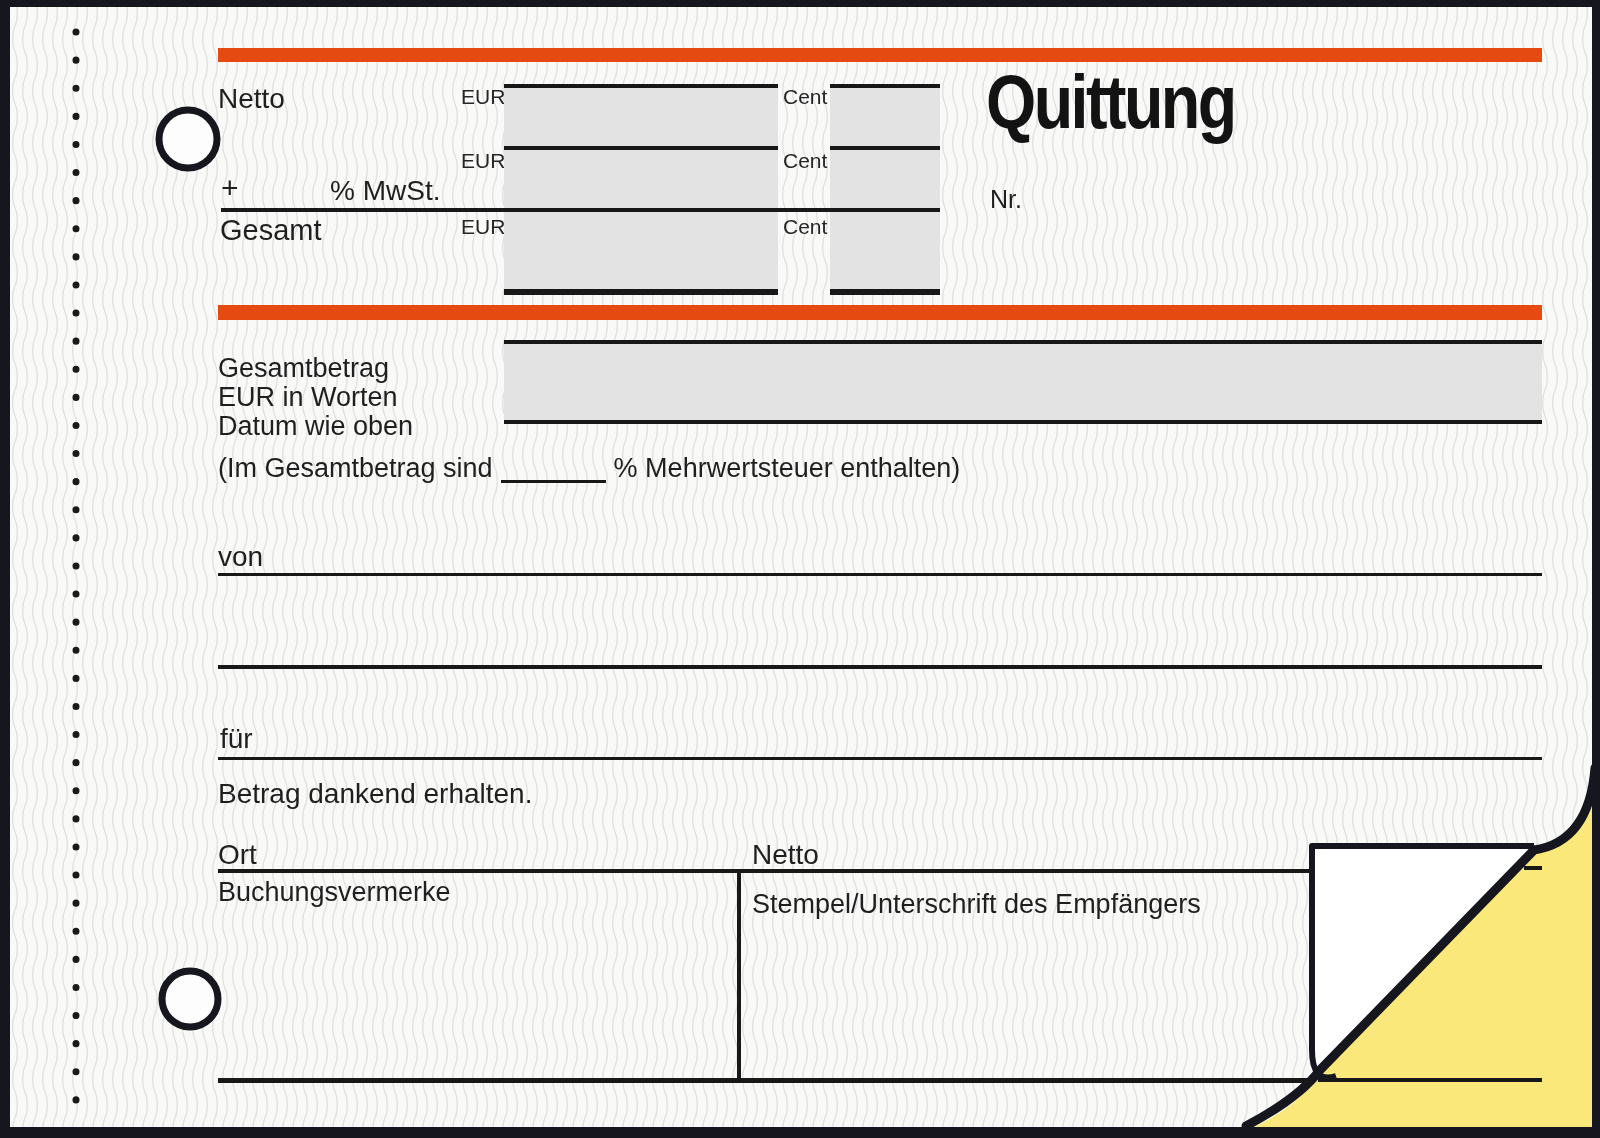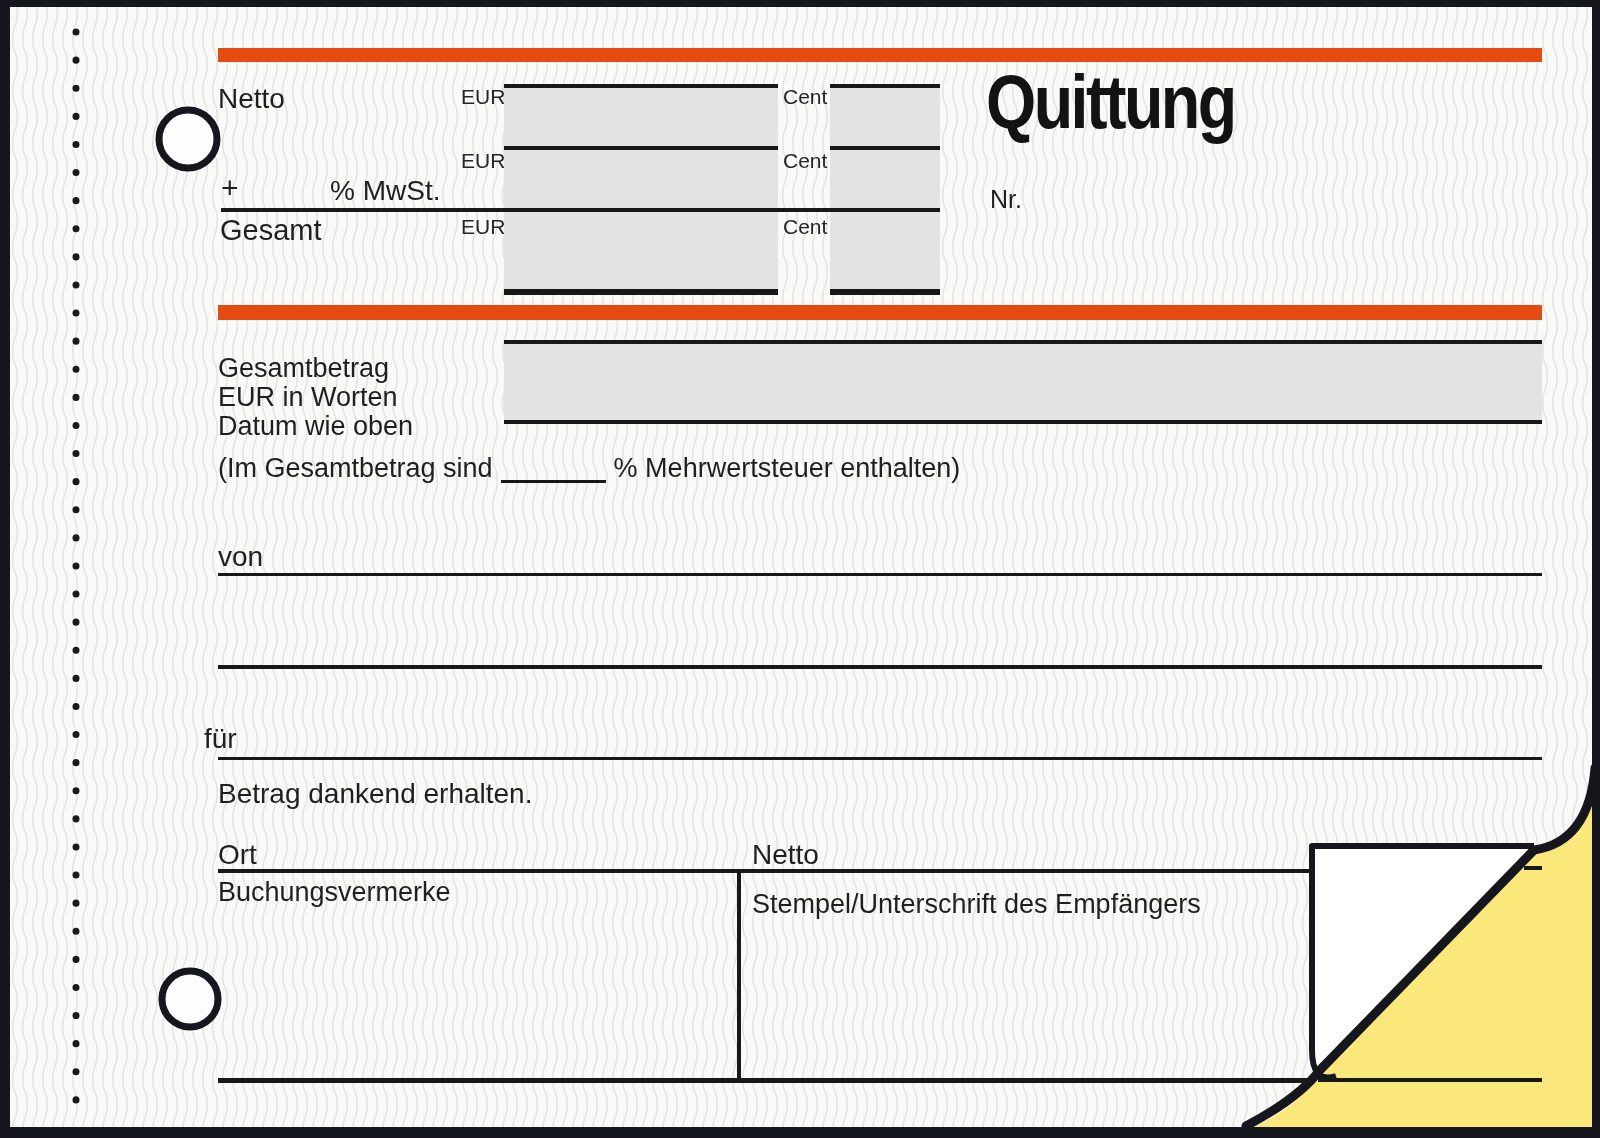--- a/index.html
+++ b/index.html
@@ -111,21 +111,21 @@
     <span class="t">% Mehrwertsteuer enthalten)</span>
   </div>
 
   <div class="t lbl28" style="left:218px;top:542px;">von</div>
   <div class="ln" style="left:218px;top:573px;width:1324px;height:3px;"></div>
   <div class="hotspot" style="left:270px;top:544px;width:1270px;height:28px;"></div>
 
   <div class="ln" style="left:218px;top:665px;width:1324px;height:4px;"></div>
   <div class="hotspot" style="left:220px;top:634px;width:1320px;height:30px;"></div>
 
-  <div class="t lbl28" style="left:204px;top:724px;">für</div>
+  <div class="t lbl28" style="left:220px;top:724px;">für</div>
   <div class="ln" style="left:218px;top:757px;width:1324px;height:3px;"></div>
   <div class="hotspot" style="left:270px;top:726px;width:1270px;height:28px;"></div>
 
   <div class="t lbl28" style="left:218px;top:779px;">Betrag dankend erhalten.</div>
 
   <div class="t lbl28" style="left:218px;top:840px;">Ort</div>
   <div class="t lbl28" style="left:752px;top:840px;">Netto</div>
   <div class="hotspot" style="left:275px;top:838px;width:440px;height:30px;"></div>
   <div class="hotspot" style="left:855px;top:838px;width:420px;height:30px;"></div>
   <div class="ln" style="left:218px;top:869px;width:1092px;height:4px;"></div>

